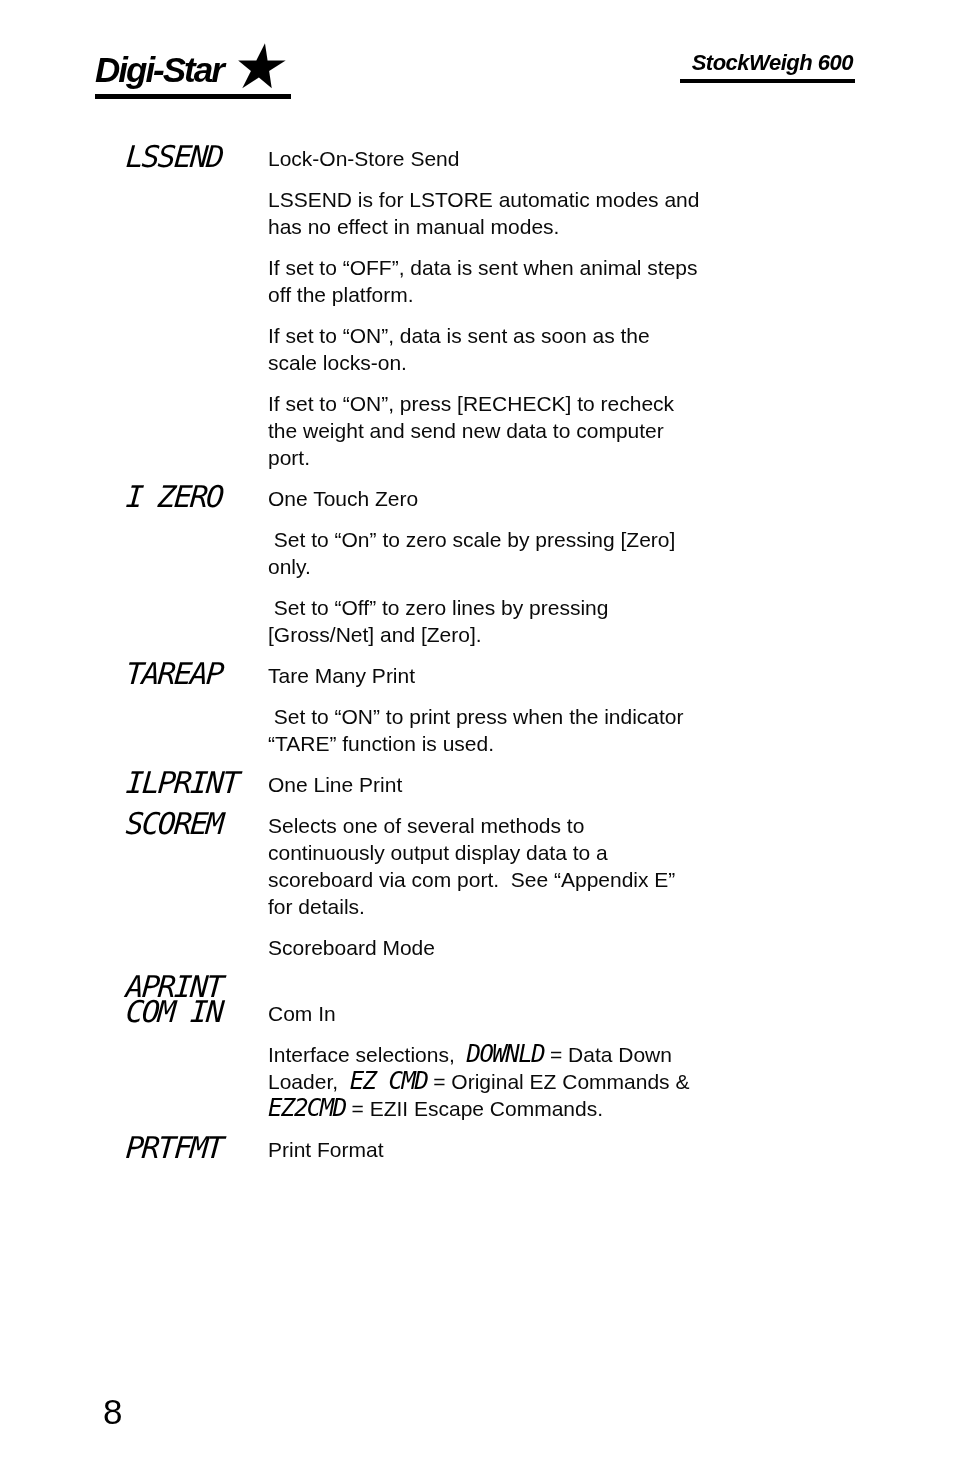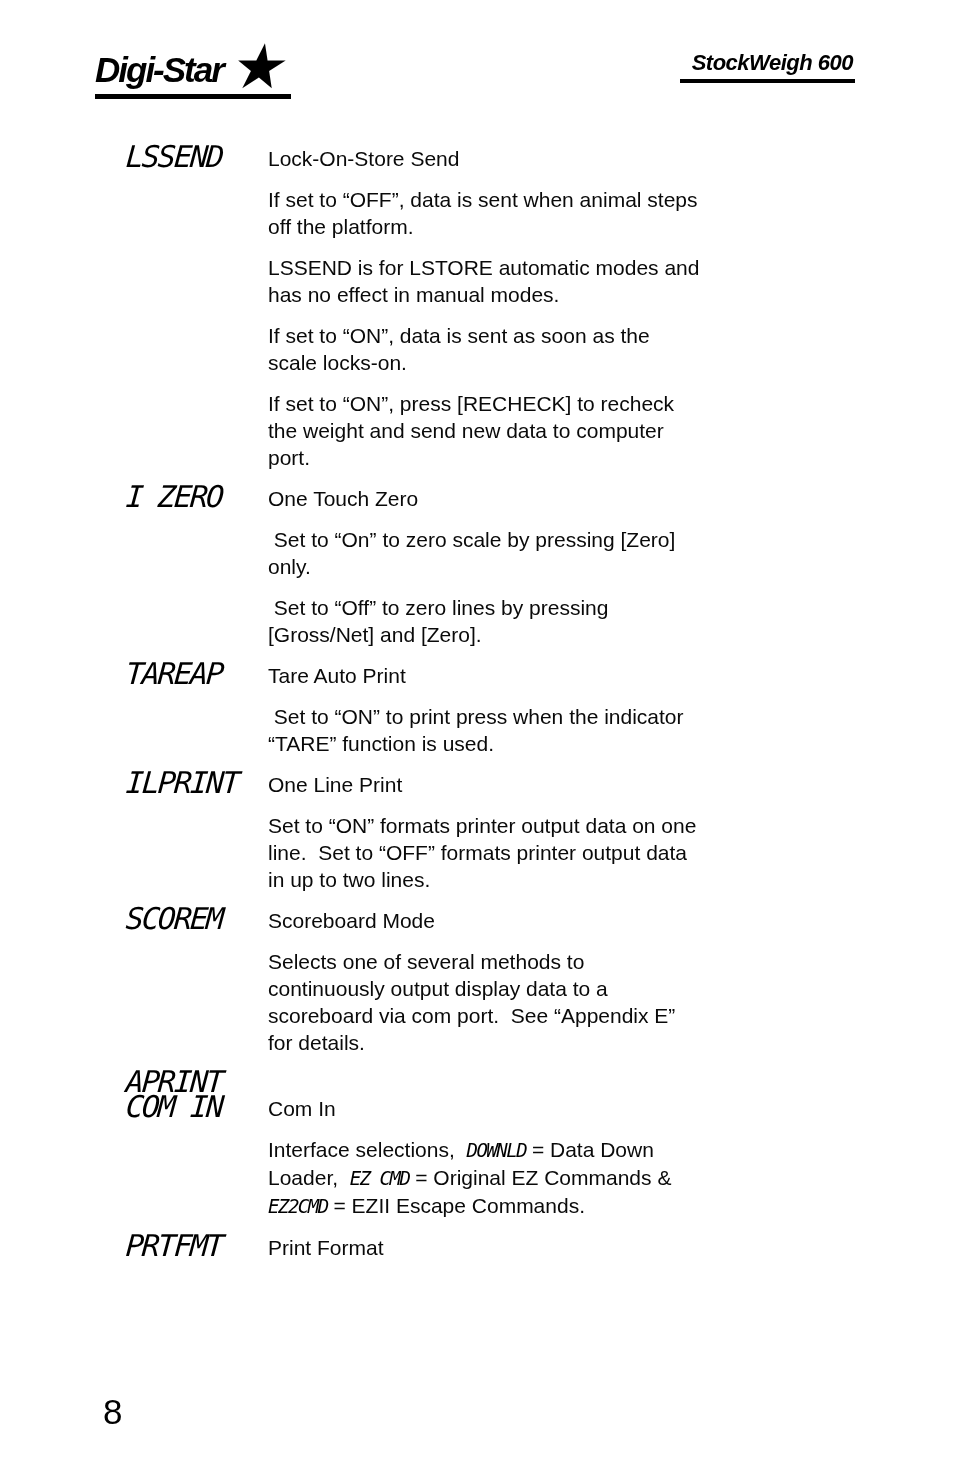--- a/index.html
+++ b/index.html
@@ -87,21 +87,21 @@
   .desc p {
     margin: 0 0 14px 0;
     font-size: 21px;
     line-height: 27px;
     white-space: pre-wrap;
     color: #0a0a0a;
   }
   .lcd-inline {
     font-family: "DejaVu Sans Mono", monospace;
     font-style: oblique;
-    font-size: 19px;
+    font-size: 24px;
     letter-spacing: -1.5px;
     color: #000;
   }
 
   
   .page-number {
     position: absolute;
     left: 103px;
     top: 1392px;
     font-size: 35px;
@@ -119,24 +119,24 @@
     <div class="logo-underline"></div>
   </div>
   <div class="doc-title">StockWeigh 600</div>
 
   <div class="content">
 
     <div class="entry">
       <div class="lcd">LSSEND</div>
       <div class="desc">
         <p>Lock-On-Store Send</p>
+        <p>LSSEND is for LSTORE automatic modes and
+has no effect in manual modes.</p>
         <p>If set to “OFF”, data is sent when animal steps
 off the platform.</p>
-        <p>LSSEND is for LSTORE automatic modes and
-has no effect in manual modes.</p>
         <p>If set to “ON”, data is sent as soon as the
 scale locks-on.</p>
         <p>If set to “ON”, press [RECHECK] to recheck
 the weight and send new data to computer
 port.</p>
       </div>
     </div>
 
     <div class="entry">
       <div class="lcd">I ZERO</div>
@@ -145,44 +145,41 @@
         <p> Set to “On” to zero scale by pressing [Zero]
 only.</p>
         <p> Set to “Off” to zero lines by pressing
 [Gross/Net] and [Zero].</p>
       </div>
     </div>
 
     <div class="entry">
       <div class="lcd">TAREAP</div>
       <div class="desc">
-        <p>Tare Auto Print</p>
+        <p>Tare Many Print</p>
         <p> Set to “ON” to print press when the indicator
 “TARE” function is used.</p>
       </div>
     </div>
 
     <div class="entry">
       <div class="lcd">ILPRINT</div>
       <div class="desc">
         <p>One Line Print</p>
-        <p>Set to “ON” formats printer output data on one
-line.  Set to “OFF” formats printer output data
-in up to two lines.</p>
       </div>
     </div>
 
     <div class="entry">
       <div class="lcd">SCOREM</div>
       <div class="desc">
-        <p>Scoreboard Mode</p>
         <p>Selects one of several methods to
 continuously output display data to a
 scoreboard via com port.  See “Appendix E”
 for details.</p>
+        <p>Scoreboard Mode</p>
       </div>
     </div>
 
     <div class="entry">
       <div class="lcd">APRINT</div>
     </div>
 
     <div class="entry">
       <div class="lcd">COM IN</div>
       <div class="desc">

